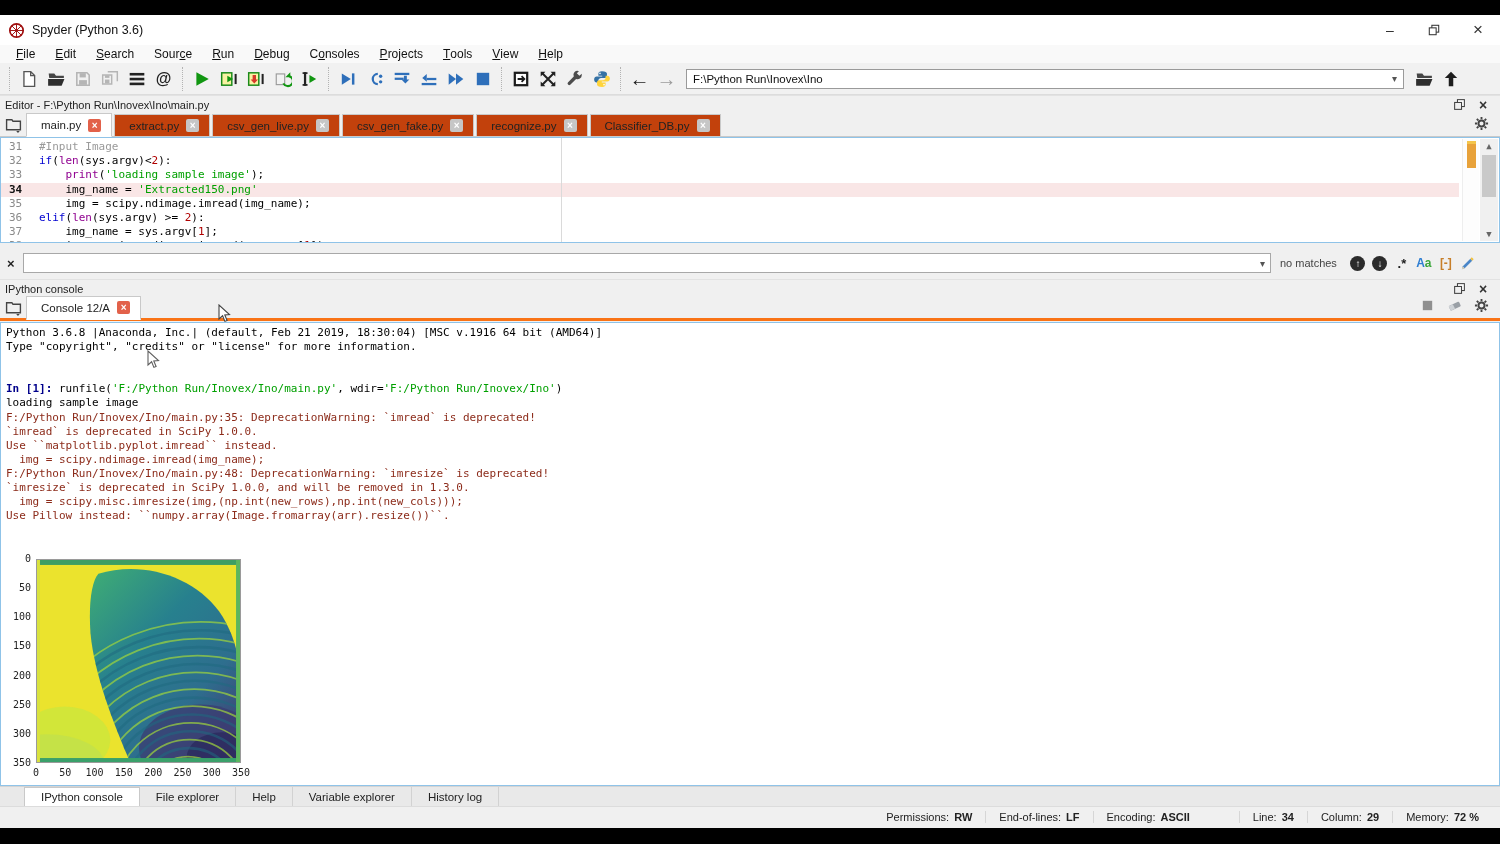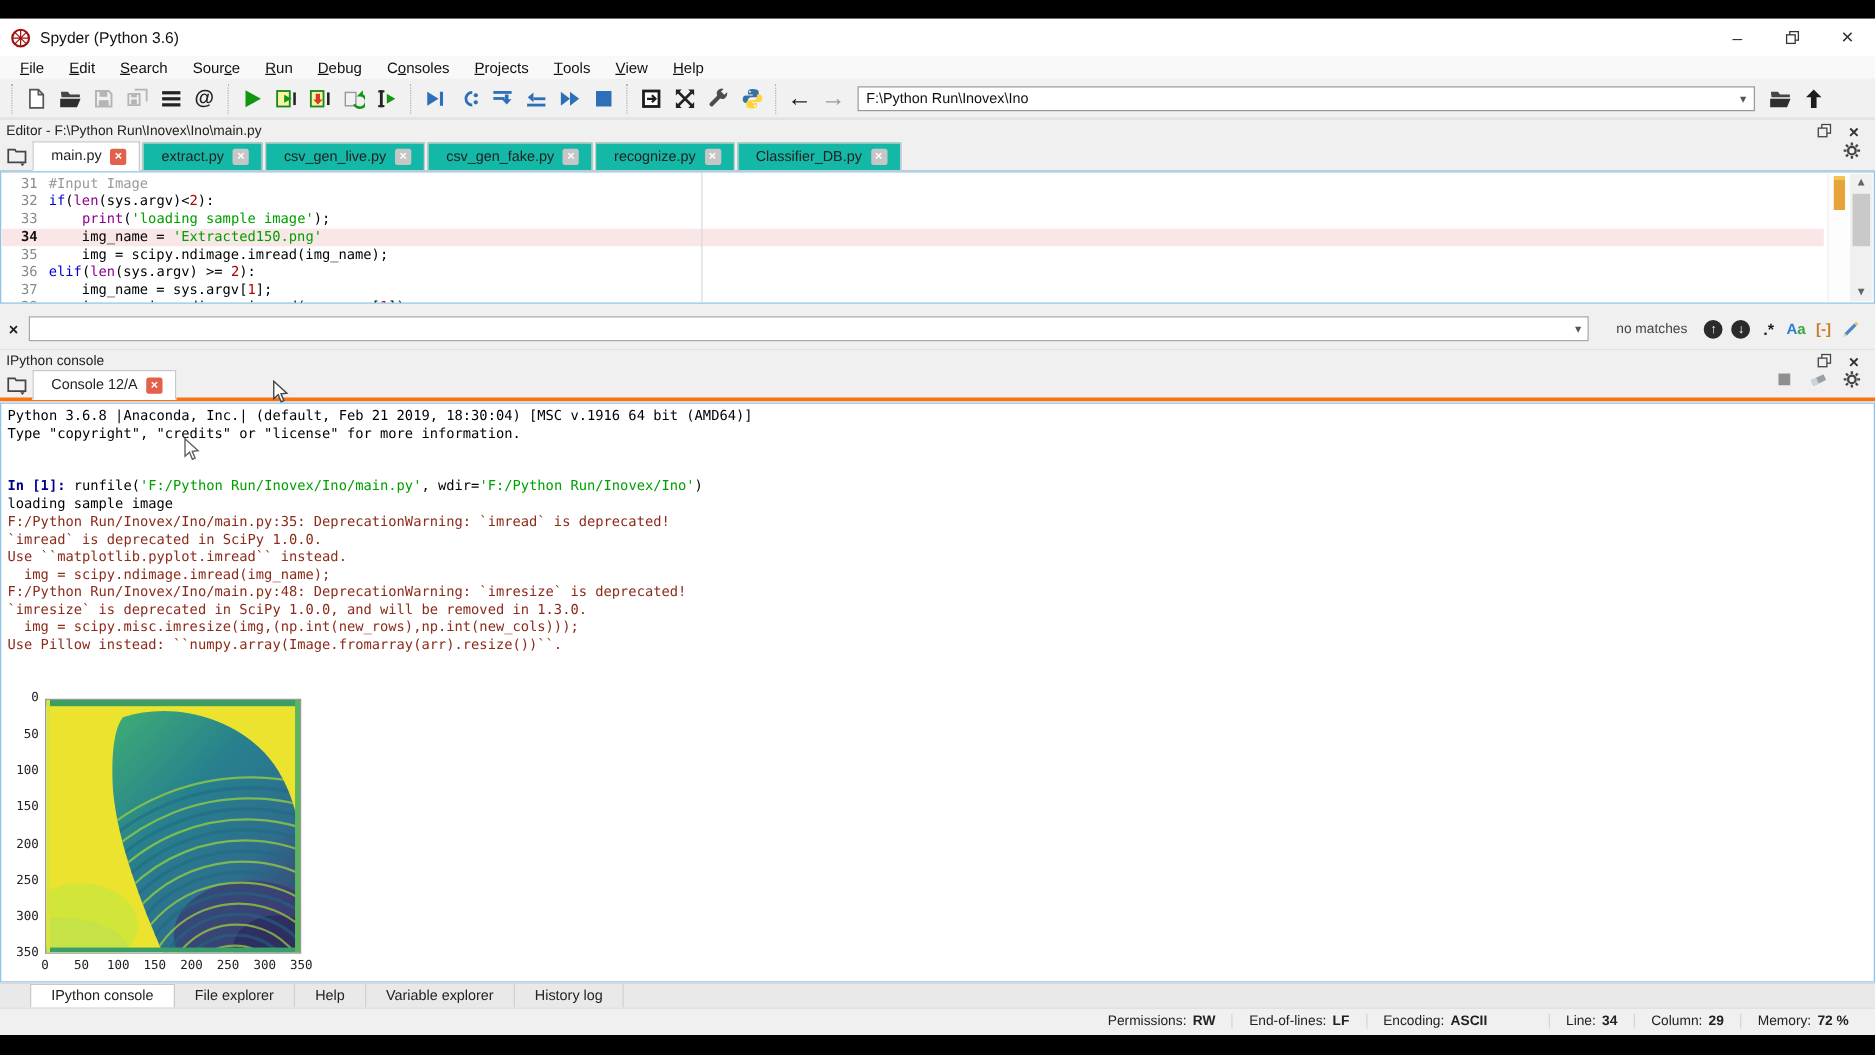--- a/index.html
+++ b/index.html
@@ -31,60 +31,60 @@
   .pathbox{flex:1;max-width:718px;height:20px;background:#fff;border:1px solid #9a9a9a;display:flex;align-items:center;font-size:11.5px;color:#111;padding:0 6px;margin:0 6px}
   .pathbox .chev{margin-left:auto;color:#555;font-size:10px}
 
   
   .pane-header{position:absolute;left:0;right:0;height:18px;background:#f0f0f0;display:flex;align-items:center;font-size:11px;color:#222;padding:0 5px;border-top:1px solid #e2e2e2}
   .ph-icons{margin-left:auto;display:flex;align-items:center;gap:8px;padding-right:4px}
   .ph-icons .pbtn{width:16px;height:14px;display:flex;align-items:center;justify-content:center}
   .pbtn svg{width:13px;height:13px}
 
   
-  .tabrow{position:absolute;left:0;right:0;display:flex;align-items:flex-start;background:#f0f0f0}
+  .tabrow{position:absolute;left:0;right:0;display:flex;align-items:center;background:#f0f0f0}
   #editor-tabrow{top:98px;height:24px;border-bottom:1px solid #c9c9c9}
   #console-tabrow{top:281px;height:25px;border-bottom:3px solid #f97316}
   .browse-tabs{width:26px;height:22px;display:flex;align-items:center;justify-content:center}
   .browse-tabs svg{width:17px;height:17px}
   .tab{display:flex;align-items:center;gap:7px;height:22px;padding:0 10px 0 14px;font-size:11.5px;color:#222;
-       background:#14b8a6;border:1px solid #c9c9c9;border-bottom:none;margin-right:2px}
+       background:#c2410c;border:1px solid #c9c9c9;border-bottom:none;margin-right:2px}
   .tab.active{background:#fff;height:24px;margin-bottom:-1px;border-bottom:1px solid #fff}
   .tclose{width:13px;height:13px;border-radius:2px;background:#c6c6c6;color:#fff;font-size:10px;line-height:13px;text-align:center;font-weight:bold}
   .tab.active .tclose{background:#e2614a}
   .tabrow-icons{margin-left:auto;display:flex;align-items:center;gap:9px;padding-right:8px}
   .tabrow-icons .pbtn{width:18px;height:18px}
   .tabrow-icons svg{width:15px;height:15px}
 
   
   .editor-body{position:absolute;top:122px;left:0;right:0;height:106px;background:#fff;border:1px solid #8fc3e8;overflow:hidden;
                font-family:"DejaVu Sans Mono",monospace;font-size:11px}
   .code-lines{position:absolute;top:1px;left:0;right:40px;padding-top:1px}
   .code-line{display:flex;height:14.2px;line-height:14.2px;white-space:pre;position:relative}
   .code-line.current{background:#f9e6e6}
-  .gutter{width:38px;text-align:right;padding-right:9px;color:#8a8a8a;flex:0 0 38px}
+  .gutter{width:38px;text-align:center;padding-right:9px;color:#8a8a8a;flex:0 0 38px}
   .code-line.current .gutter{color:#111;font-weight:bold}
   .edge-line{position:absolute;top:0;bottom:0;left:560px;width:1px;background:#dadada}
   .cm{color:#9a9a9a;}
   .kw{color:#0000d0}
   .bi{color:#900090}
   .st{color:#00a000}
   .nu{color:#b00000}
   .scrollflag{position:absolute;top:1px;bottom:1px;right:20px;width:17px;background:#fdfdfd;border-left:1px solid #eee}
   .flagmark{position:absolute;top:2px;left:4px;width:9px;height:27px;background:#e8a23a;box-shadow:0 3px 0 #f4c54b inset}
   .vscroll{position:absolute;top:1px;bottom:1px;right:1px;width:18px;background:#f0f0f0;font-size:9px;color:#666}
   .varr{position:absolute;left:0;width:18px;height:14px;text-align:center;line-height:14px}
   .vthumb{position:absolute;left:2px;width:14px;background:#c9c9c9}
 
   
   .findbar{position:absolute;top:236px;left:0;right:0;height:24px;display:flex;align-items:center;background:#f0f0f0;padding-left:7px;font-size:11px}
   .find-close{font-size:13px;font-weight:bold;color:#222;width:16px}
   .find-input{width:1248px;height:20px;background:#fff;border:1px solid #a8a8a8;display:flex;align-items:center;padding:0 5px;color:#333}
   .find-input .chev{margin-left:auto;color:#555;font-size:10px}
-  .find-status{color:#444;margin:0 10px 0 22px}
+  .find-status{color:#444;margin:0 10px 0 9px}
   .fbtn{width:22px;height:20px;display:flex;align-items:center;justify-content:center}
   .circbtn{width:15px;height:15px;border-radius:50%;background:#2b2b2b;color:#fff;font-size:10px;display:flex;align-items:center;justify-content:center}
   .fbtn svg{width:15px;height:15px}
 
   
   .console-body{position:absolute;top:307px;left:0;right:0;height:464px;background:#fff;border:1px solid #8fc3e8;overflow:hidden;
                 font-family:"DejaVu Sans Mono",monospace;font-size:11px;color:#000}
   .console-lines{padding:3px 4px 0 5px}
   .cline{height:14.1px;line-height:14.1px;white-space:pre}
   .p{color:#00008b;font-weight:bold}

